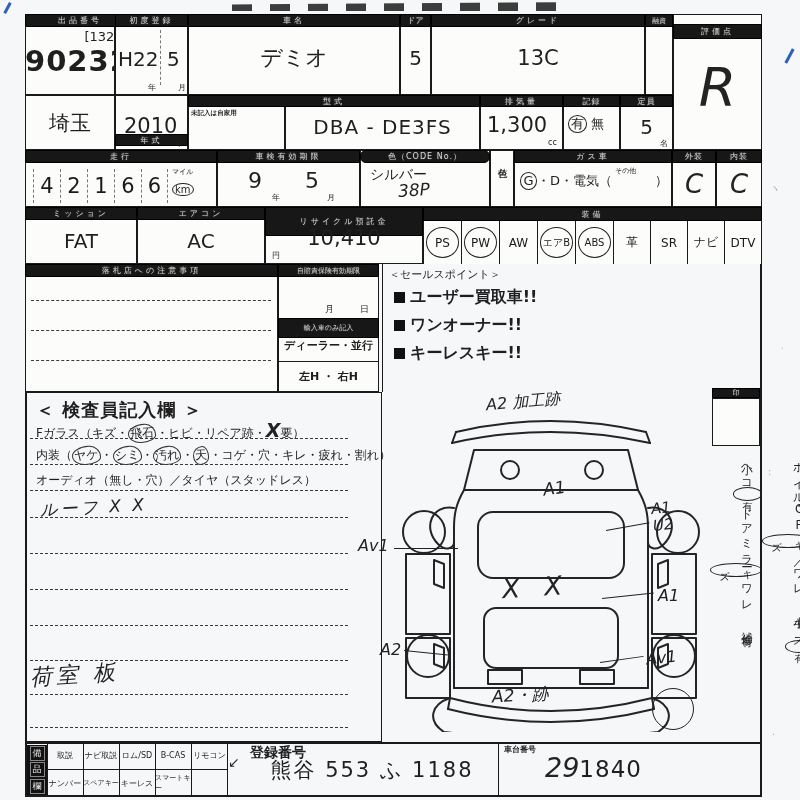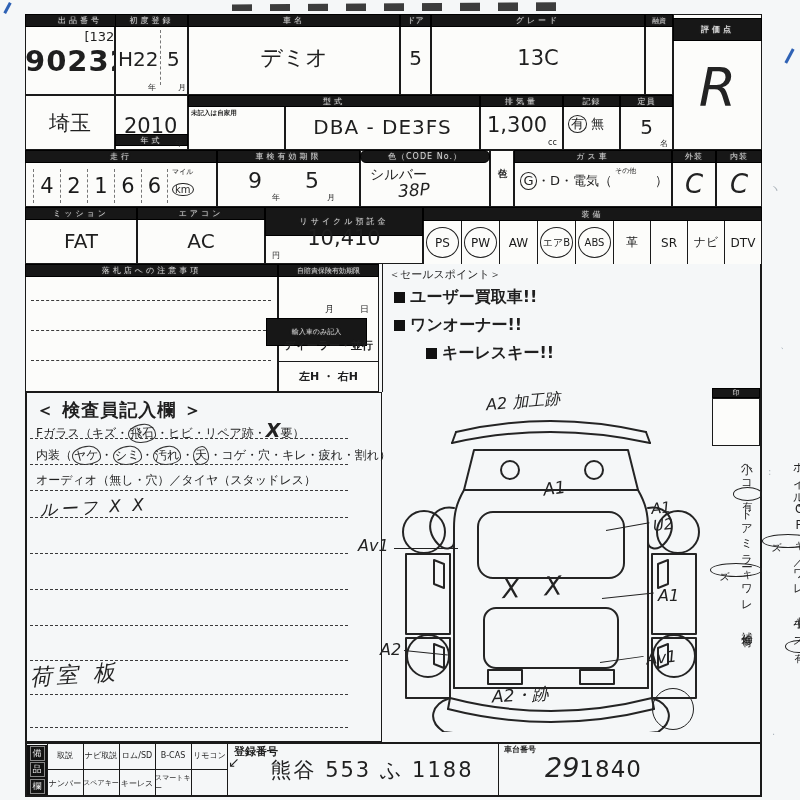--- a/index.html
+++ b/index.html
@@ -75,21 +75,21 @@
   <div class="v ctr" style="left:400px;top:40px;width:31px;height:36px;font-size:20px;">5</div>
 
   <div class="cell" style="left:431px;top:14px;width:214px;height:81px;"></div>
   <div class="hdr" style="left:431px;top:14px;width:214px;height:13px;">グレード</div>
   <div class="v ctr" style="left:431px;top:40px;width:214px;height:36px;font-size:21px;">13C</div>
 
   <div class="cell" style="left:645px;top:14px;width:28px;height:81px;"></div>
   <div class="hdr" style="left:645px;top:14px;width:28px;height:13px;letter-spacing:0;font-size:7px;">融資</div>
 
   <div class="cell" style="left:673px;top:14px;width:89px;height:136px;"></div>
-  <div class="hdr" style="left:673px;top:18px;width:89px;height:23px;font-weight:bold;">評価点</div>
+  <div class="hdr" style="left:673px;top:24px;width:89px;height:15px;">評価点</div>
   <div class="v ctr hand" style="left:673px;top:40px;width:89px;height:95px;font-size:54px;">R</div>
 
   <div class="cell" style="left:25px;top:95px;width:90px;height:55px;"></div>
   <div class="v ctr" style="left:25px;top:103px;width:90px;height:40px;font-size:21px;">埼玉</div>
 
   <div class="cell" style="left:115px;top:95px;width:73px;height:55px;"></div>
   <div class="hdr" style="left:115px;top:95px;width:73px;height:12px;margin-top:39px;">年式</div>
   <div class="v" style="left:124px;top:114px;font-size:21px;">2010</div>
   <div class="v" style="left:175px;top:138px;font-size:8px;">年</div>
 
@@ -205,36 +205,36 @@
   <div class="dashline" style="left:31px;top:300px;width:240px;"></div>
   <div class="dashline" style="left:31px;top:330px;width:240px;"></div>
   <div class="dashline" style="left:31px;top:360px;width:240px;"></div>
 
   <div class="cell" style="left:278px;top:264px;width:101px;height:128px;"></div>
   <div class="hdr" style="left:278px;top:264px;width:101px;height:13px;letter-spacing:0;font-size:7px;">自賠責保険有効期限</div>
   <div class="v" style="left:278px;top:303px;width:97px;display:flex;justify-content:flex-end;gap:26px;font-size:9px;padding-right:6px;box-sizing:border-box;">
     <span>月</span>
     <span>日</span>
   </div>
-  <div class="hdr" style="left:266px;top:318px;width:101px;height:28px;letter-spacing:0;font-size:7px;">輸入車のみ記入</div>
+  <div class="hdr" style="left:278px;top:318px;width:101px;height:20px;letter-spacing:0;font-size:7px;">輸入車のみ記入</div>
   <div class="abs" style="left:278px;top:330px;width:101px;height:31px;border-bottom:1.5px solid #1a1a1a;"></div>
   <div class="v ctr" style="left:278px;top:332px;width:101px;height:26px;font-size:11px;font-weight:bold;">ディーラー・並行</div>
   <div class="v ctr" style="left:278px;top:362px;width:101px;height:28px;font-size:11px;font-weight:bold;">左H ・ 右H</div>
 
   <div class="abs" style="left:382px;top:264px;height:128px;border-left:1.5px solid #1a1a1a;"></div>
   <div class="v" style="left:389px;top:267px;font-size:11px;">＜セールスポイント＞</div>
   <div class="v" style="left:394px;top:287px;font-size:16px;font-weight:bold;display:flex;align-items:center;">
       <span class="sq"></span>
       <span>ユーザー買取車!!</span>
     </div>
   <div class="v" style="left:394px;top:315px;font-size:16px;font-weight:bold;display:flex;align-items:center;">
       <span class="sq"></span>
       <span>ワンオーナー!!</span>
     </div>
-  <div class="v" style="left:394px;top:343px;font-size:16px;font-weight:bold;display:flex;align-items:center;margin-left:32px;">
+  <div class="v" style="left:394px;top:343px;font-size:16px;font-weight:bold;display:flex;align-items:center;">
       <span class="sq"></span>
       <span>キーレスキー!!</span>
     </div>
 
   <div class="cell nobg" style="left:25px;top:392px;width:357px;height:350px;"></div>
   <div class="v" style="left:36px;top:398px;font-size:18px;font-weight:bold;letter-spacing:1px;">＜ 検査員記入欄 ＞</div>
 
   <div class="v" style="left:36px;top:419px;font-size:12px;">
     <span>Fガラス（キズ・</span><span class="scr">飛石</span><span>・ヒビ・リペア跡・</span><span class="hand" style="font-size:19px;font-weight:bold;">X</span><span>要）</span>
   </div>
@@ -345,21 +345,21 @@
   <div class="v ctr" style="left:83px;top:742px;width:36px;height:27px;font-size:8px;">ナビ取説</div>
   <div class="v ctr" style="left:119px;top:742px;width:36px;height:27px;font-size:8px;">ロム/SD</div>
   <div class="v ctr" style="left:155px;top:742px;width:36px;height:27px;font-size:8px;">B-CAS</div>
   <div class="v ctr" style="left:191px;top:742px;width:37px;height:27px;font-size:8px;">リモコン</div>
   <div class="v ctr" style="left:47px;top:769px;width:36px;height:28px;font-size:8px;">ナンバー</div>
   <div class="v ctr" style="left:83px;top:769px;width:36px;height:28px;font-size:7px;">スペアキー</div>
   <div class="v ctr" style="left:119px;top:769px;width:36px;height:28px;font-size:8px;">キーレス</div>
   <div class="v ctr" style="left:155px;top:769px;width:36px;height:28px;font-size:7px;">スマートキー</div>
   <div class="v ctr" style="left:191px;top:769px;width:37px;height:28px;font-size:8px;"></div>
 
-  <div class="v" style="left:234px;top:744px;font-size:11px;font-weight:bold;">登録番号</div>
+  <div class="v" style="left:250px;top:744px;font-size:14px;font-weight:bold;">登録番号</div>
   <div class="v hand" style="left:228px;top:754px;font-size:14px;">↙</div>
   <div class="v" style="left:252px;top:756px;width:240px;text-align:center;font-size:21px;letter-spacing:2px;">熊谷 553 ふ 1188</div>
 
   <div class="abs" style="left:498px;top:742px;height:55px;border-left:1.5px solid #1a1a1a;"></div>
   <div class="v" style="left:504px;top:744px;font-size:8px;font-weight:bold;">車台番号</div>
   <div class="v" style="left:545px;top:752px;width:180px;">
     <span class="hand" style="font-size:27px;">29</span><span style="font-size:23px;letter-spacing:1px;">1840</span>
   </div>
 
 </div>

